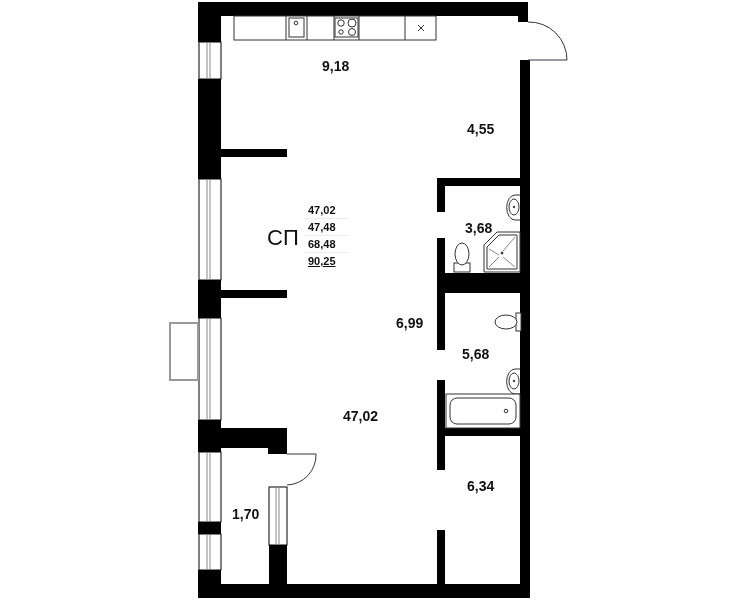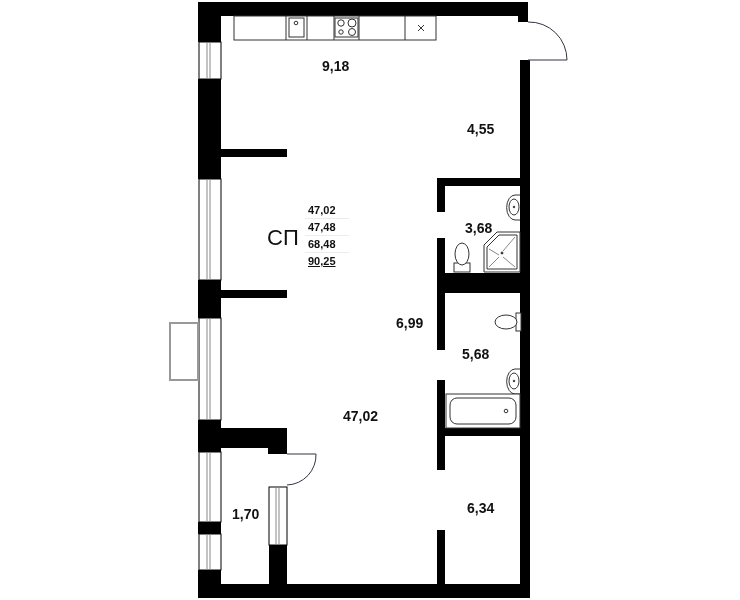--- a/index.html
+++ b/index.html
@@ -142,21 +142,21 @@
   </g>
 </svg>
 
 <div class="room-label" style="left:322px; top:58px;">9,18</div>
 <div class="room-label" style="left:467px; top:121px;">4,55</div>
 <div class="room-label" style="left:465px; top:220px;">3,68</div>
 <div class="room-label" style="left:396px; top:280px;margin-top:35px;">6,99</div>
 <div class="room-label" style="left:462px; top:346px;">5,68</div>
 <div class="room-label" style="left:343px; top:408px;">47,02</div>
 <div class="room-label" style="left:232px; top:506px;">1,70</div>
-<div class="room-label" style="left:467px; top:500px;">6,34</div>
+<div class="room-label" style="left:467px; top:478px;">6,34</div>
 
 <div class="type-label">СП</div>
 <div class="areas">
   <div>47,02</div>
   <div>47,48</div>
   <div>68,48</div>
   <div>90,25</div>
 </div>
 
 <div class="watermark">

